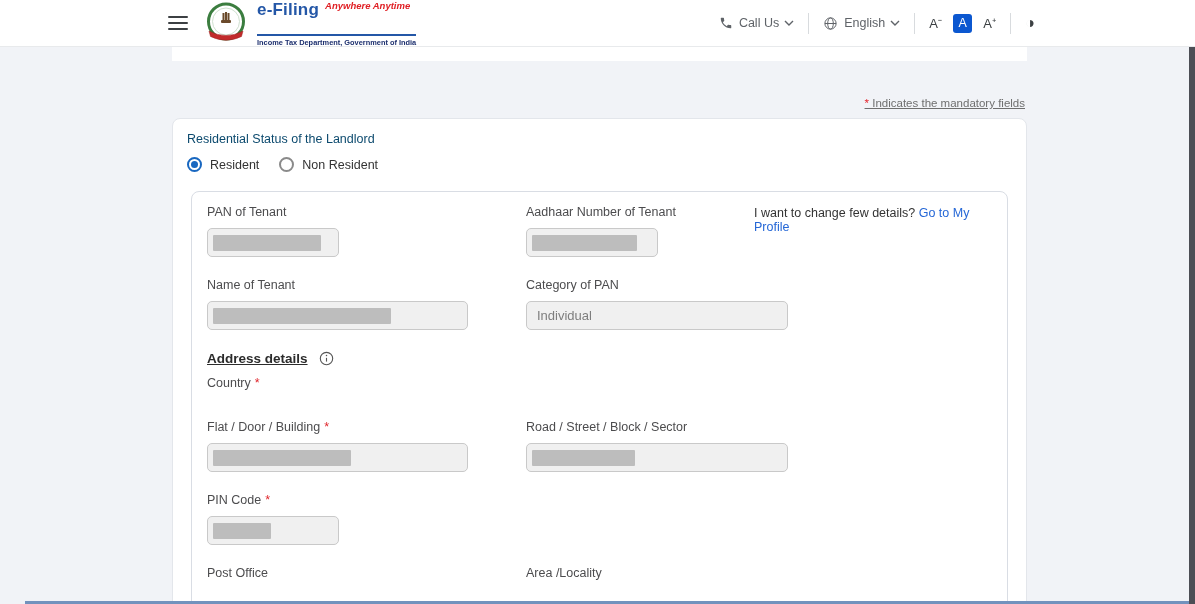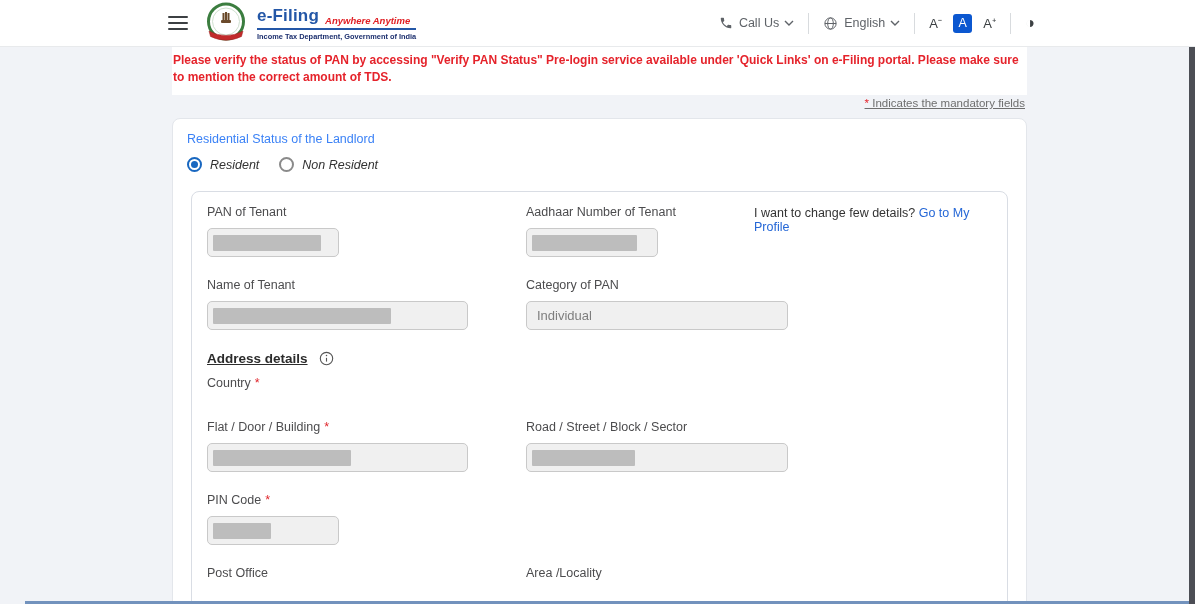--- a/index.html
+++ b/index.html
@@ -13,21 +13,21 @@
   .header {
     position: absolute; top: 0; left: 0; width: 100%; height: 47px;
     background: #fff; border-bottom: 1px solid #e8eaec; z-index: 5;
     display: flex; align-items: center;
   }
   .header-left { display: flex; align-items: center; margin-left: 168px; }
   .hamburger { width: 20px; cursor: pointer; }
   .hamburger span { display: block; height: 2px; background: #3c4043; margin: 4px 0; border-radius: 1px; }
   .logo-emblem { margin-left: 17px; line-height: 0; }
   .brand { margin-left: 10px; }
-  .brand-top { display: flex; align-items: flex-end; border-bottom: 2px solid #2457a7; padding-bottom: 2px; }
+  .brand-top { display: flex; align-items: flex-start; border-bottom: 2px solid #2457a7; padding-bottom: 14px; }
   .brand-name { font-size: 17px; font-weight: 700; color: #2457a7; letter-spacing: 0.2px; }
   .brand-tagline { font-style: italic; font-weight: 700; color: #e02025; font-size: 9.5px; margin-left: 6px; }
   .brand-subtitle { font-size: 7.4px; font-weight: 700; color: #1c2f6e; margin-top: 2px; }
   .header-right { margin-left: auto; margin-right: 160px; display: flex; align-items: center; color: #5f6368; font-size: 12.5px; }
   .hdr-item { display: flex; align-items: center; cursor: pointer; justify-content: space-between; }
   .hdr-item .txt { margin: 0 5px 0 6px; }
   .divider { width: 1px; height: 21px; background: #d8dbde; margin: 0 14px; }
   .font-btn { cursor: pointer; color: #3c4043; font-size: 13px; }
   .font-btn.boxed {
     width: 19px; height: 19px; background: #0b57d0; color: #fff; border-radius: 3px;
@@ -41,22 +41,22 @@
   .notif-line.first { white-space: nowrap; overflow: hidden; }
 
   .mandatory { position: absolute; left: 172px; top: 97px; width: 853px; text-align: right; font-size: 11.5px; color: #6f6f6f; z-index: 1; text-decoration: underline; }
   .mandatory .ast { color: #e5232b; }
 
   
   .card {
     position: absolute; left: 172px; top: 118px; width: 855px; height: 540px;
     background: #fff; border: 1px solid #e3e6eb; border-radius: 8px; z-index: 1;
   }
-  .rs-label { margin: 13px 0 8px 14px; font-size: 12.5px; color: #3b82f6; }
-  .radios { display: flex; align-items: center; margin: 11px 16px 0 14px; font-size: 12.5px; color: #333; font-style: italic; }
+  .rs-label { margin: 13px 0 8px 14px; font-size: 12.5px; color: #0c4a6e; }
+  .radios { display: flex; align-items: center; margin: 11px 16px 0 14px; font-size: 12.5px; color: #333; }
   .radio-opt { display: flex; align-items: center; cursor: pointer; }
   .radio-opt + .radio-opt { margin-left: 20px; }
   .radio-circle { width: 15px; height: 15px; border-radius: 50%; border: 2px solid #8a8a8a; margin-right: 8px; position: relative; background: #fff; }
   .radio-circle.sel { border-color: #1867c0; }
   .radio-circle.sel::after {
     content: ""; position: absolute; left: 2px; top: 2px; width: 7px; height: 7px; border-radius: 50%; background: #1867c0;
   }
 
   .panel {
     position: relative; margin: 19px 18px 0; border: 1px solid #d9dde4; border-radius: 8px;
@@ -89,21 +89,20 @@
   .scrollbar { position: absolute; right: 0; top: 47px; bottom: 0; width: 6px; background: #4c4e55; z-index: 8; }
   .window-edge { position: absolute; left: 25px; right: 6px; bottom: 0; height: 3px; background: #7292bd; z-index: 9; }
 </style>
 </head>
 <body>
 
 <div id="page">
 
   <div class="notification">
     <div class="notif-line first">Notification No. 15 of 2023 dated 28th March 2023 and Circular No.3 of 2023 dated 28th March 2023.</div>
-    <div class="notif-line">Please verify the status of PAN by accessing "Verify PAN Status" Pre-login service available under 'Quick Links' on e-Filing portal. Please make sure to mention the correct amount of TDS.</div>
   </div>
 
   <div class="mandatory"><span class="ast">*</span><span> Indicates the mandatory fields</span></div>
 
   <div class="header">
     <div class="header-left">
       <div class="hamburger">
         <span></span>
           <span></span>
           <span></span>

